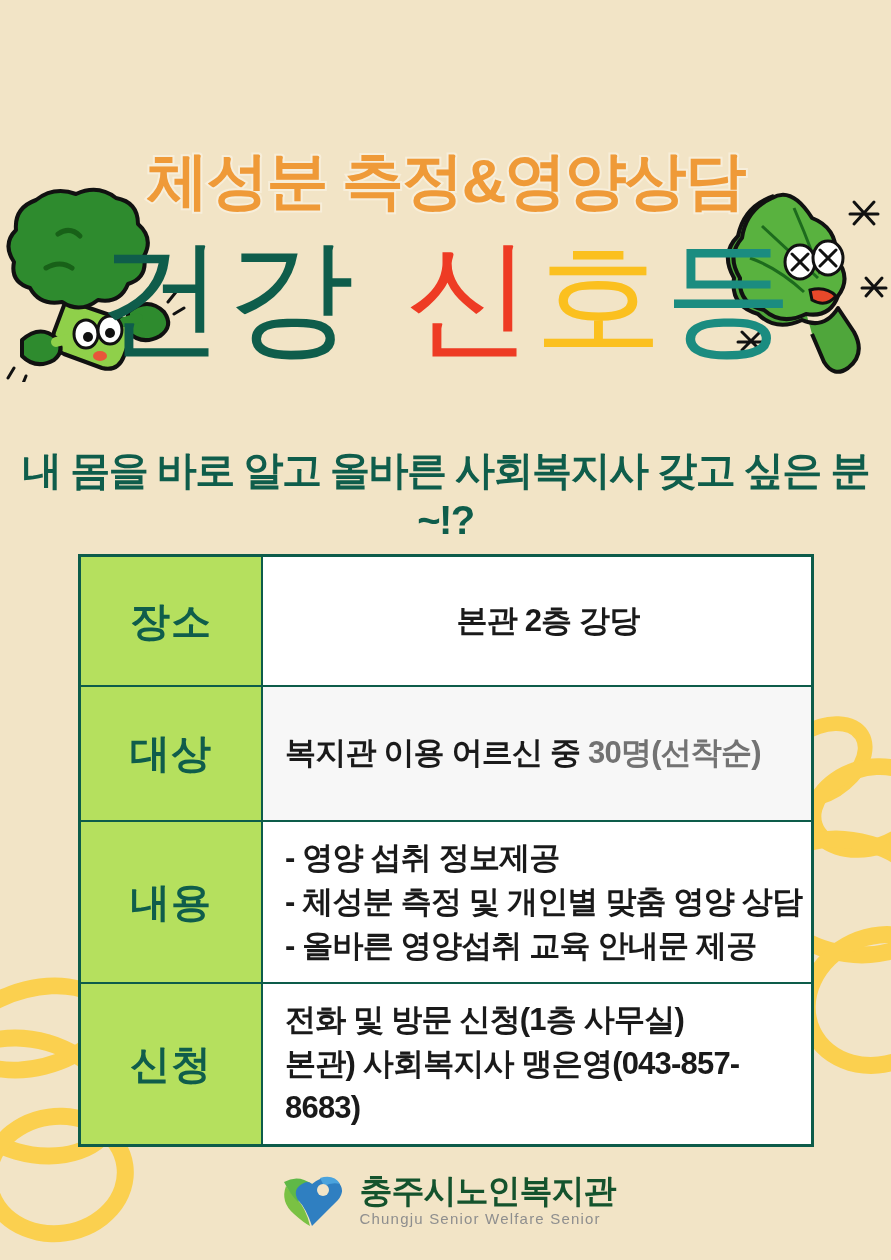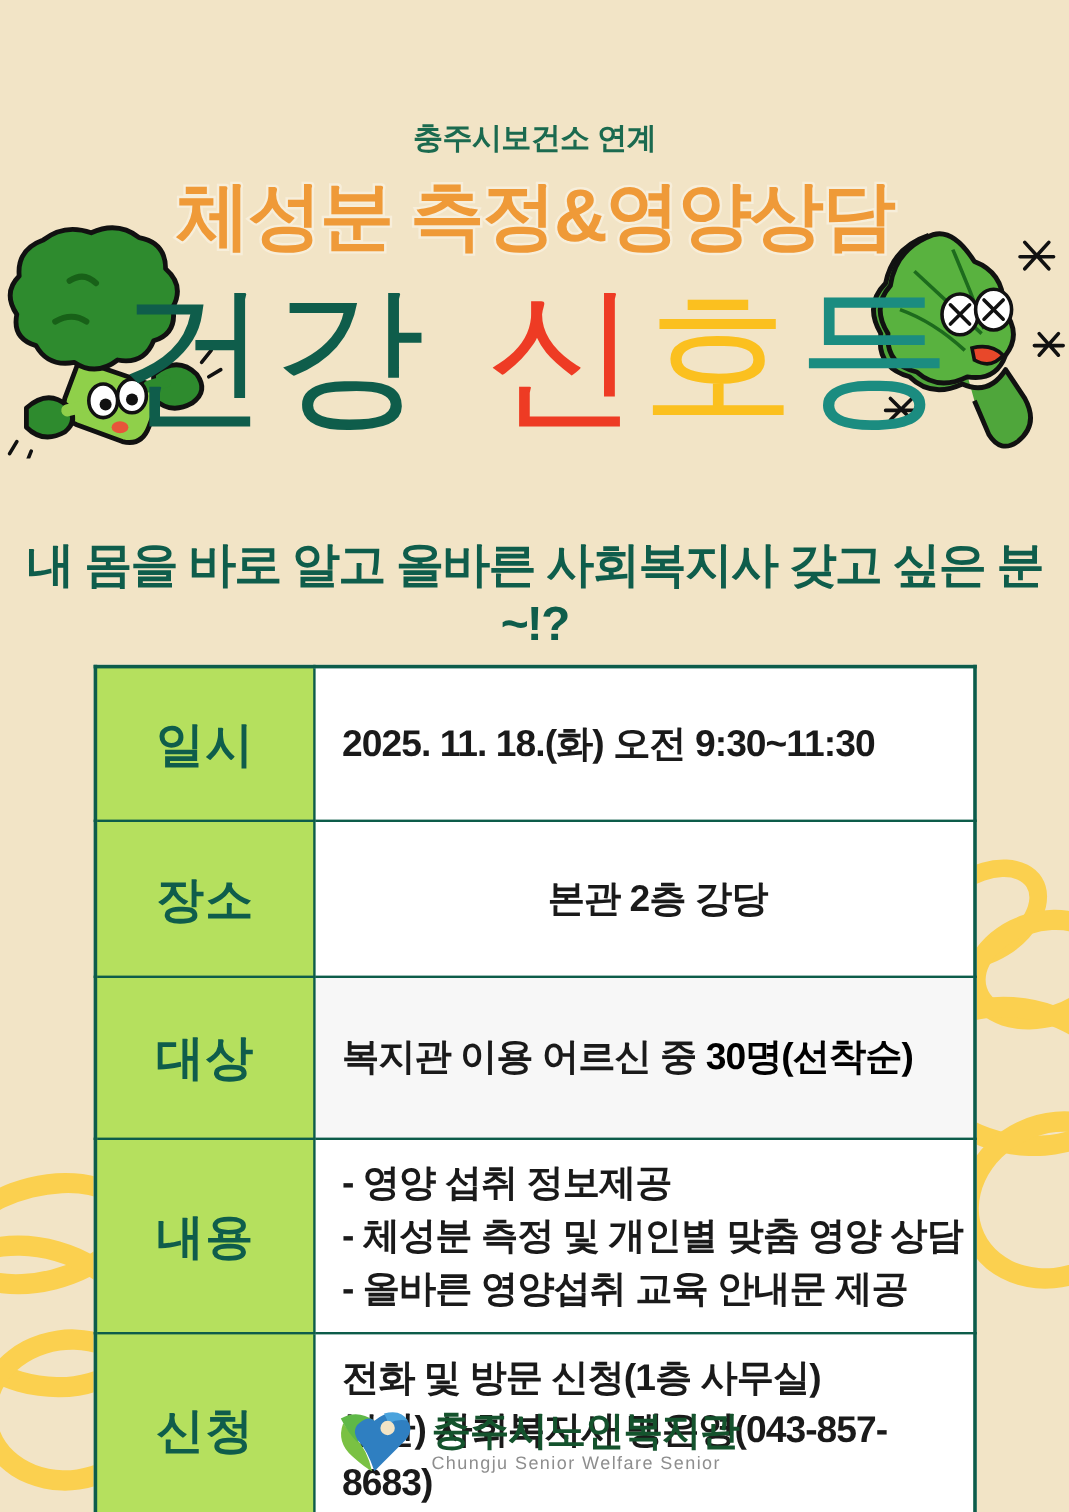--- a/index.html
+++ b/index.html
@@ -148,21 +148,21 @@
     padding: 14px 0 14px 22px;
     letter-spacing: -0.8px;
     line-height: 1.42;
   }
   .info-table .value-cell.tinted { background: #f7f7f7; }
   .row-date .label-cell, .row-date .value-cell { height: 98px; }
   .row-place .label-cell, .row-place .value-cell { height: 100px; text-align: center; }
   .row-target .label-cell, .row-target .value-cell { height: 105px; }
   .row-content .label-cell, .row-content .value-cell { height: 130px; }
   .row-apply .label-cell, .row-apply .value-cell { height: 108px; }
-  .hl-red { color: #000000; }
+  .hl-red { color: #737373; }
   .vline { display: block; }
 
   
   .footer {
     position: absolute;
     left: 0;
     right: 0;
     top: 1168px;
     display: flex;
     align-items: center;
@@ -192,21 +192,20 @@
   <div class="deco-layer">
     <div class="swirl s7"></div>
     <div class="swirl s1"></div>
     <div class="swirl s2"></div>
     <div class="swirl s3"></div>
     <div class="swirl s4"></div>
     <div class="swirl s5"></div>
     <div class="swirl s6"></div>
   </div>
 
-  <div class="kicker">충주시보건소 연계</div>
 
   <div class="title-sub">체성분 측정&amp;영양상담</div>
 
   <div class="title-main">
     <span class="w1">건강</span><span class="gap"></span><span class="c-red">신</span><span class="c-yel">호</span><span class="c-teal">등</span>
   </div>
 
   <div class="mascot broccoli">
     <svg width="180" height="200" viewBox="0 0 180 200" aria-hidden="true">
       <g stroke="#111" stroke-width="4" stroke-linejoin="round">
@@ -256,24 +255,20 @@
         <path d="M150 96 l16 18 M166 96 l-16 18 M146 106 l24 0"></path>
         <path d="M26 150 l18 18 M44 150 l-18 18 M22 160 l26 0"></path>
       </g>
     </svg>
   </div>
 
   <div class="lead">내 몸을 바로 알고 올바른 사회복지사 갖고 싶은 분~!?</div>
 
   <table class="info-table">
     <tbody>
-      <tr class="row-date">
-        <td class="label-cell">일시</td>
-        <td class="value-cell">2025. 11. 18.(화) 오전 9:30~11:30</td>
-      </tr>
       <tr class="row-place">
         <td class="label-cell">장소</td>
         <td class="value-cell">본관 2층 강당</td>
       </tr>
       <tr class="row-target">
         <td class="label-cell">대상</td>
         <td class="value-cell tinted"><span>복지관 이용 어르신 중 </span><span class="hl-red">30명(선착순)</span></td>
       </tr>
       <tr class="row-content">
         <td class="label-cell">내용</td>

